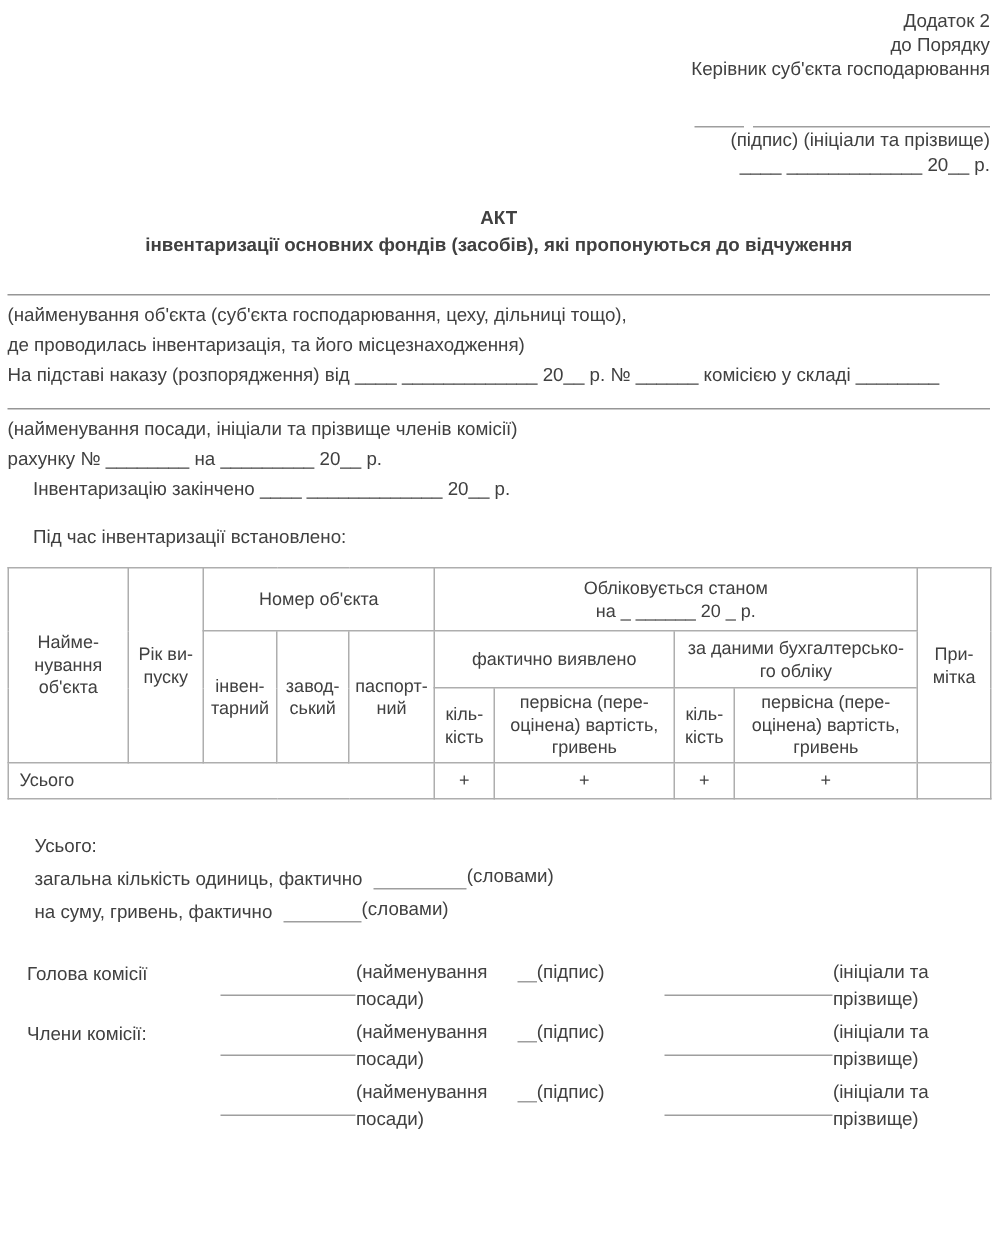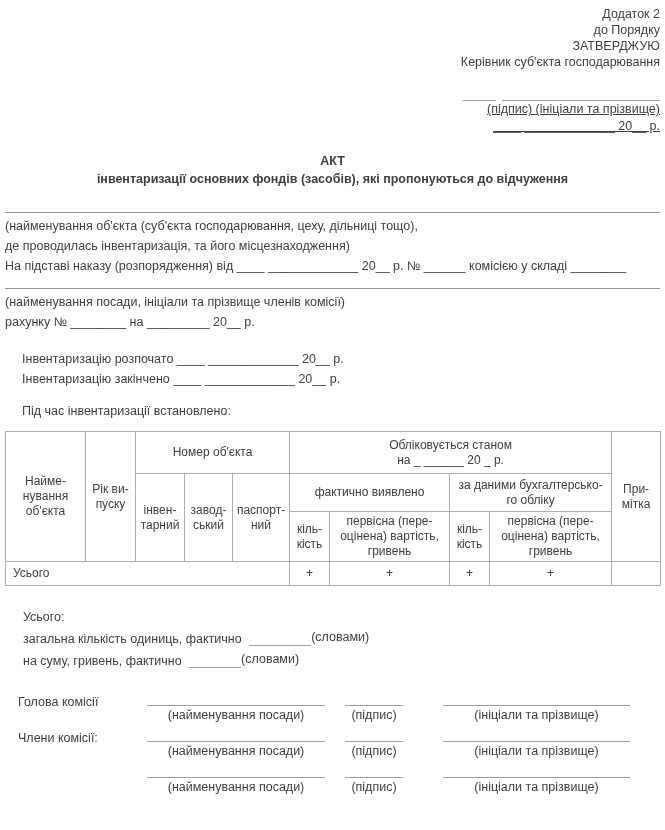--- a/index.html
+++ b/index.html
@@ -12,21 +12,21 @@
     font-size: 12.5px;
     color: #404040;
     overflow: hidden;
   }
   
   .top-block { text-align: right; line-height: 16px; }
   .sign-blanks { display: flex; justify-content: flex-end; gap: 6px; margin-top: 17px; }
   .blank { border-bottom: 1px solid #9e9e9e; height: 13px; display: inline-block; }
   .blank.w-sign { width: 33px; }
   .blank.w-name { width: 158px; }
-  .top-block .caption { line-height: 17px; text-decoration: underline; }
+  .top-block .caption { line-height: 17px; }
   
   .title-block { text-align: center; font-weight: bold; margin-top: 17px; line-height: 18px; }
   
   .rule { border: 0; border-top: 1px solid #969696; margin: 0; }
   .rule-1 { margin-top: 24px; }
   .rule-2 { margin-top: 12px; }
   
   .para { line-height: 20px; margin: 0; }
   .para.first { margin-top: 3px; }
   .indent { margin-left: 17px; }
@@ -54,36 +54,35 @@
   .fill-line { line-height: 20px; margin-top: 2px; }
   .fillcap { display: inline-flex; flex-direction: row; align-items: center; vertical-align: top; }
   .fillcap .fline { border-bottom: 1px solid #9e9e9e; height: 15px; width: 100%; }
   .fillcap .fcap { line-height: 17px; }
   .fillcap.qty { width: 120px; margin-left: 4px; }
   .fillcap.sum { width: 110px; margin-left: 4px; }
   
   .sig-block { margin-top: 21px; }
   .sig-row { display: flex; align-items: flex-start; margin-top: 4px; }
   .sig-label { width: 142px; padding-left: 13px; box-sizing: border-box; line-height: 16px; padding-top: 2px; }
-  .sig-col { display: flex; flex-direction: column; align-items: center; }
+  .sig-col { display: flex; flex-direction: row; align-items: center; }
   .sig-col .sline { border-bottom: 1px solid #9e9e9e; height: 13px; width: 100%; }
   .sig-col .scap { line-height: 18px; }
   .sig-col.c1 { width: 178px; }
   .sig-col.c2 { width: 58px; margin-left: 20px; }
   .sig-col.c3 { width: 187px; margin-left: 40px; }
 </style>
 </head>
 <body>
 
 <div class="page">
 
   <div class="top-block">
     <div>Додаток 2</div>
     <div>до Порядку</div>
-    <div>ЗАТВЕРДЖУЮ</div>
     <div>Керівник суб'єкта господарювання</div>
     <div class="sign-blanks">
       <span class="blank w-sign"></span>
       <span class="blank w-name"></span>
     </div>
     <div class="caption">(підпис) (ініціали та прізвище)</div>
     <div class="caption">____ _____________ 20__ р.</div>
   </div>
 
   <div class="title-block">
@@ -93,21 +92,20 @@
 
   <hr class="rule rule-1">
   <p class="para first">(найменування об'єкта (суб'єкта господарювання, цеху, дільниці тощо),</p>
   <p class="para">де проводилась інвентаризація, та його місцезнаходження)</p>
   <p class="para">На підставі наказу (розпорядження) від ____ _____________ 20__ р. № ______ комісією у складі ________</p>
 
   <hr class="rule rule-2">
   <p class="para first">(найменування посади, ініціали та прізвище членів комісії)</p>
   <p class="para">рахунку № ________ на _________ 20__ р.</p>
 
-  <p class="para indent mt18">Інвентаризацію розпочато ____ _____________ 20__ р.</p>
   <p class="para indent">Інвентаризацію закінчено ____ _____________ 20__ р.</p>
 
   <p class="para indent mt12">Під час інвентаризації встановлено:</p>
 
   <table class="inv">
     <colgroup>
       <col style="width:80px">
         <col style="width:50px">
         <col style="width:49px">
       <col style="width:48px">

